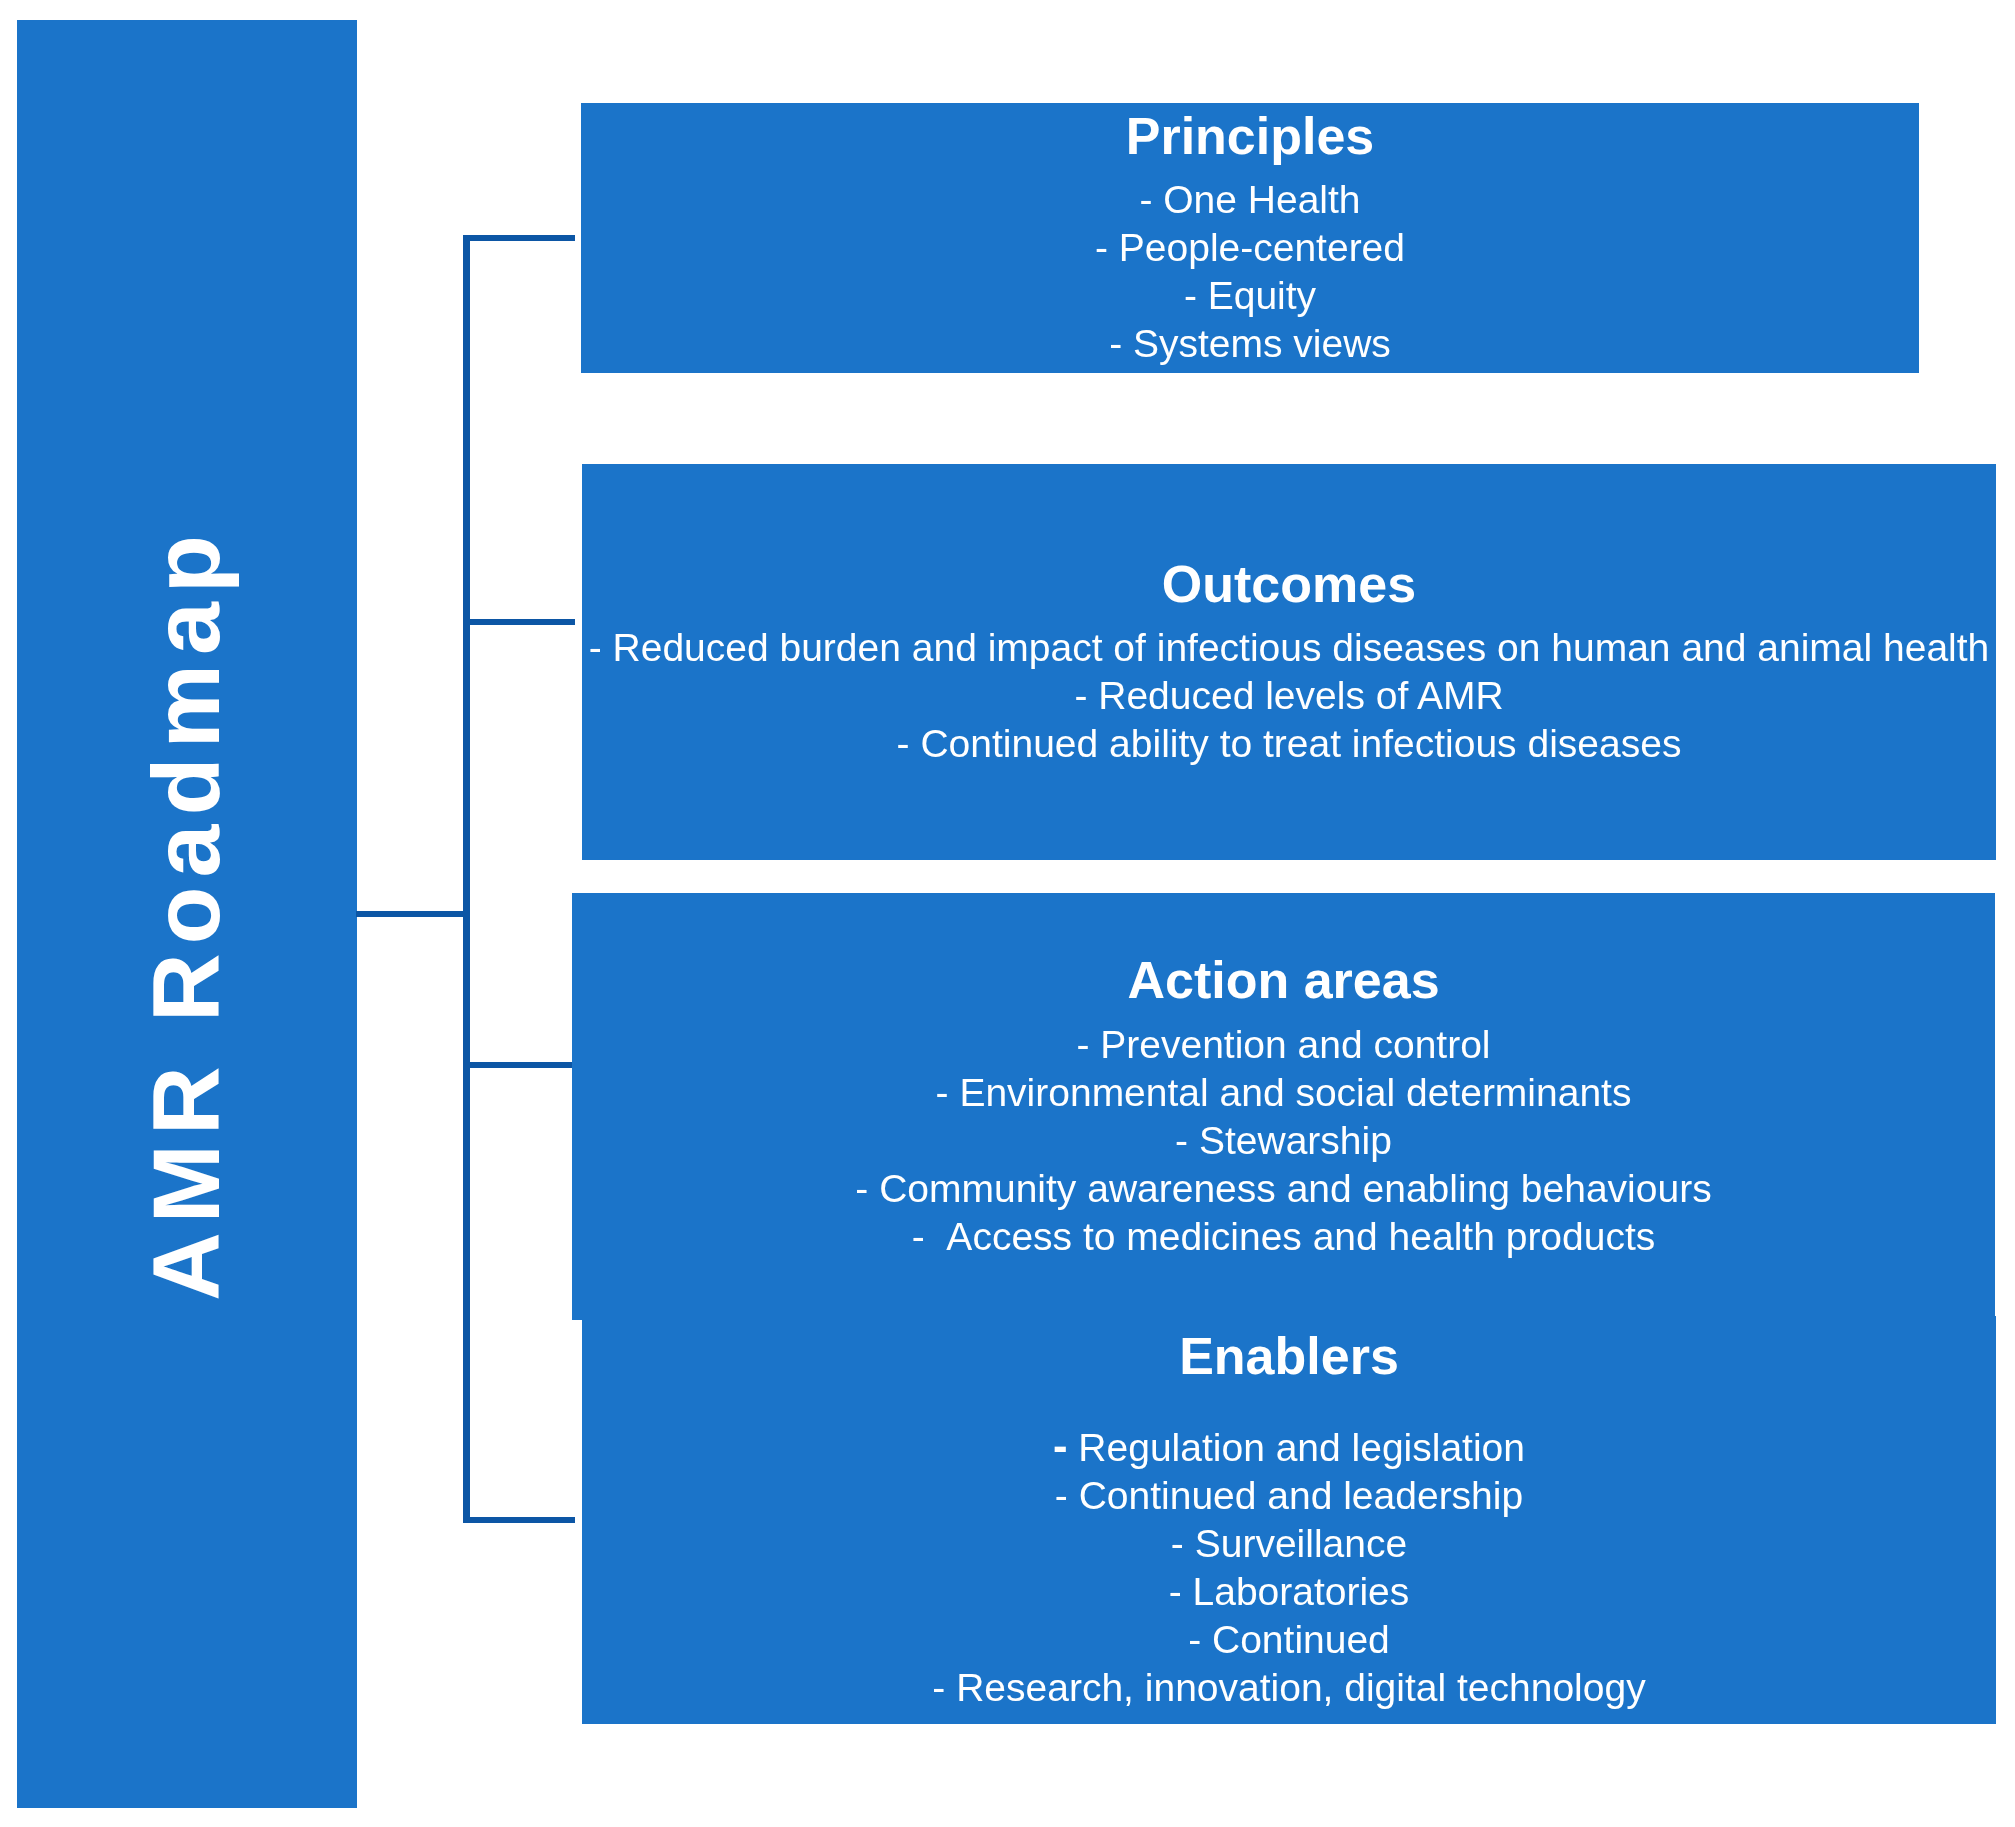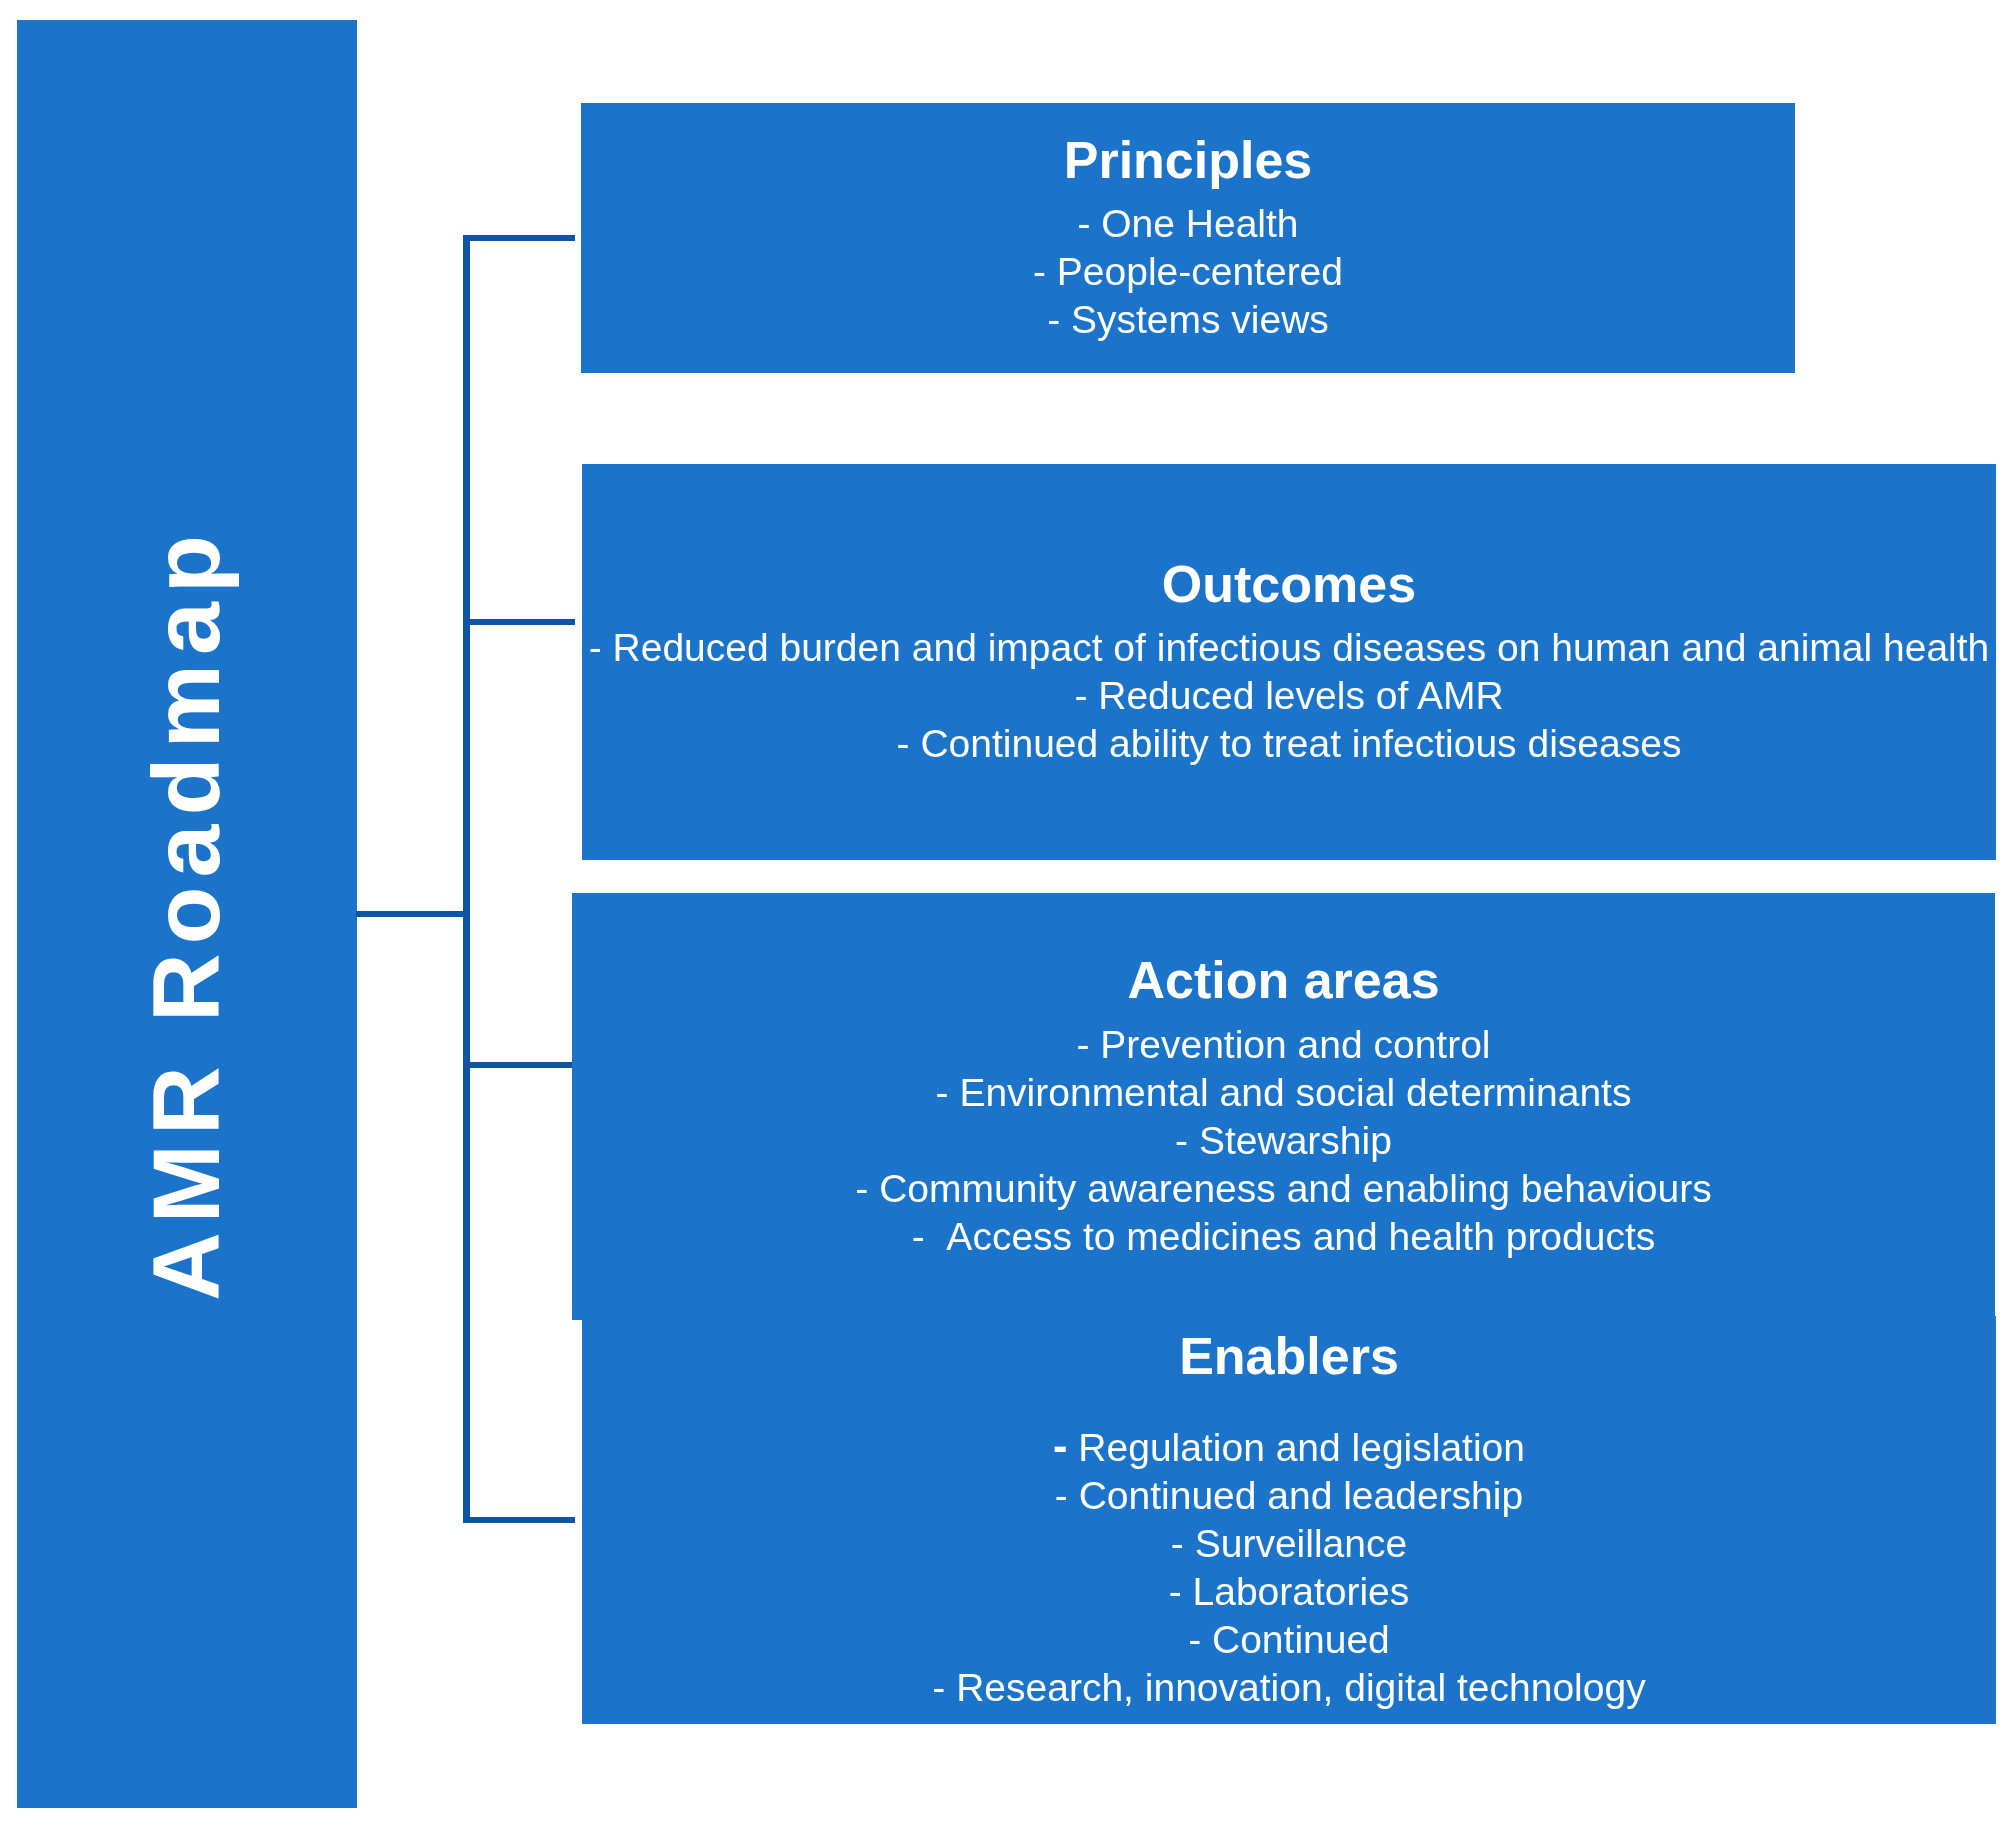--- a/index.html
+++ b/index.html
@@ -38,21 +38,21 @@
   .b4{left:470px;top:1517px;width:105px;height:6.3px;}
   
   .box{
     position:absolute;
     background:var(--box-blue);
     color:var(--text-white);
     text-align:center;
     display:flex;flex-direction:column;
     align-items:center;justify-content:center;
   }
-  .box-principles{left:581px;top:103px;width:1214px;height:270px;}
+  .box-principles{left:581px;top:103px;width:1338px;height:270px;}
   .box-outcomes{left:582px;top:464px;width:1414px;height:396px;}
   .box-action{left:572px;top:893px;width:1423px;height:427px;}
   .box-enablers{left:582px;top:1316px;width:1414px;height:408px;}
   .box-title{
     margin:0 0 12.7px 0;
     font-size:52px;font-weight:bold;line-height:1.08;
   }
   .box-enablers .box-title{margin-bottom:37px;}
   .items{width:100%;}
   .item{
@@ -75,20 +75,21 @@
   <div class="line b1"></div>
   <div class="line b2"></div>
   <div class="line b3"></div>
   <div class="line b4"></div>
 
   <section class="box box-principles">
     <h2 class="box-title">Principles</h2>
     <div class="items">
         <div class="item"><span class="dash">-</span><span> One Health</span></div>
         <div class="item"><span class="dash">-</span><span> People-centered</span></div>
+        <div class="item"><span class="dash">-</span><span> Equity</span></div>
         <div class="item"><span class="dash">-</span><span> Systems views</span></div>
       </div>
   </section>
 
   <section class="box box-outcomes">
     <h2 class="box-title">Outcomes</h2>
     <div class="items">
         <div class="item"><span class="dash">-</span><span> Reduced burden and impact of infectious diseases on human and animal health</span></div>
         <div class="item"><span class="dash">-</span><span> Reduced levels of AMR</span></div>
         <div class="item"><span class="dash">-</span><span> Continued ability to treat infectious diseases</span></div>

